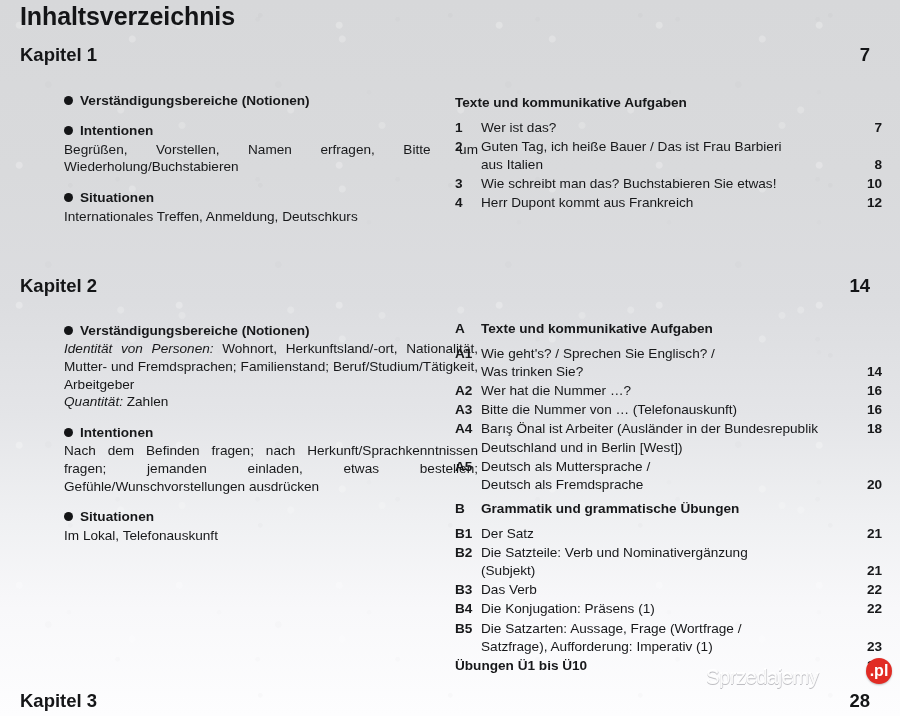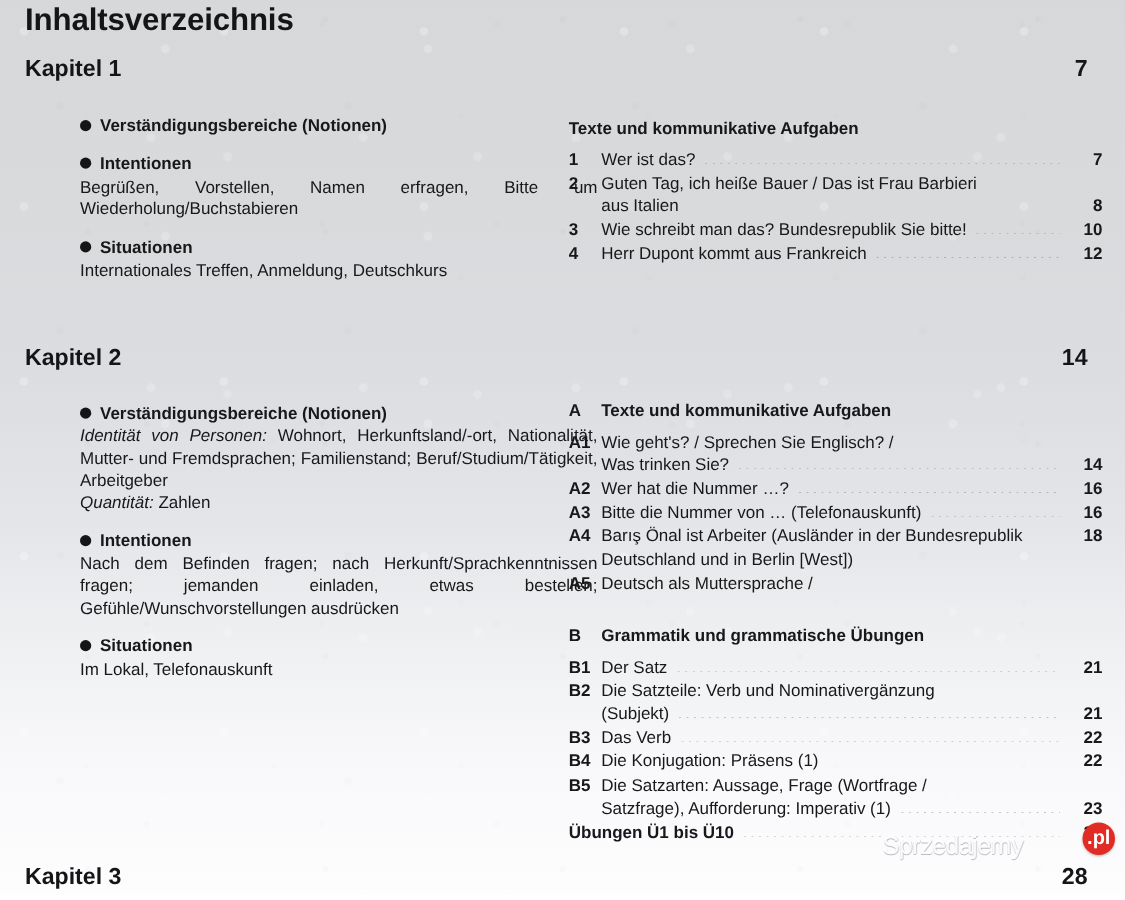--- a/index.html
+++ b/index.html
@@ -283,21 +283,21 @@
             <span class="leader"></span>
             <span class="pg">8</span>
           </span>
         </span>
       </div>
 
       <div class="entry">
         <span class="key">3</span>
         <span class="txtwrap">
           <span class="ln">
-            <span class="t">Wie schreibt man das? Bundesrepublik Sie bitte!</span>
+            <span class="t">Wie schreibt man das? Buchstabieren Sie etwas!</span>
             <span class="leader"></span>
             <span class="pg">10</span>
           </span>
         </span>
       </div>
 
       <div class="entry">
         <span class="key">4</span>
         <span class="txtwrap">
           <span class="ln">
@@ -398,20 +398,25 @@
           </span>
         </span>
       </div>
 
       <div class="entry">
         <span class="key">A5</span>
         <span class="txtwrap">
           <span class="ln noleader">
               <span class="t">Deutsch als Muttersprache /</span>
             </span>
+            <span class="ln">
+            <span class="t">Deutsch als Fremdsprache</span>
+            <span class="leader"></span>
+            <span class="pg">20</span>
+          </span>
         </span>
       </div>
 
     </div>
 
     <div class="col-right" style="top:500px;">
 
       <div class="sec-head">
         <span class="sec-key">B</span>
         <span class="sec-title">Grammatik und grammatische Übungen</span>

